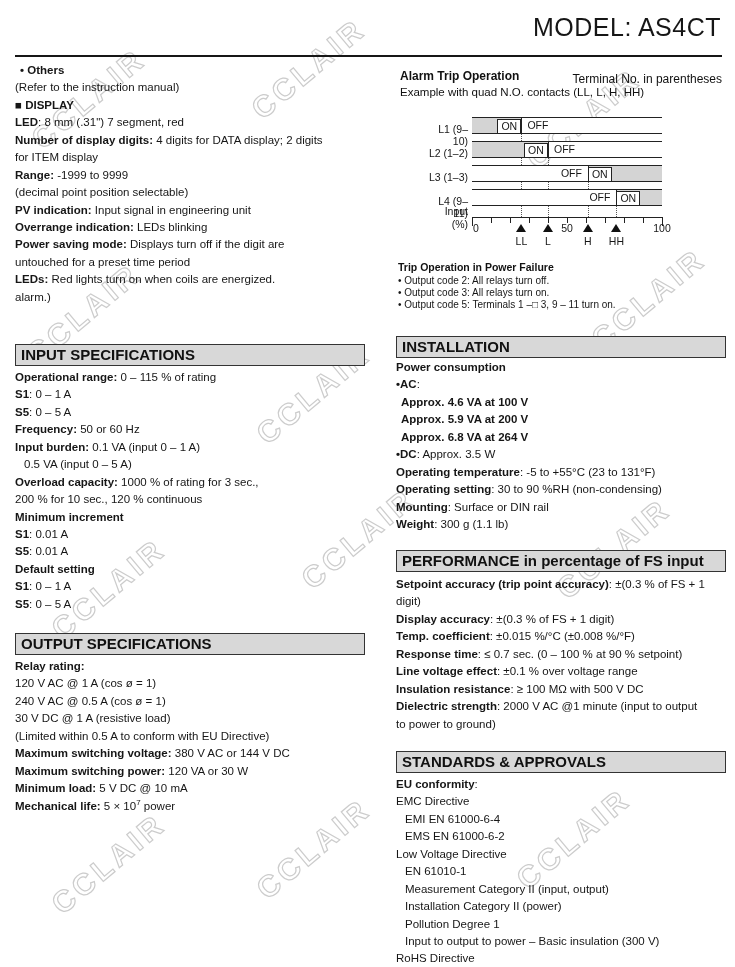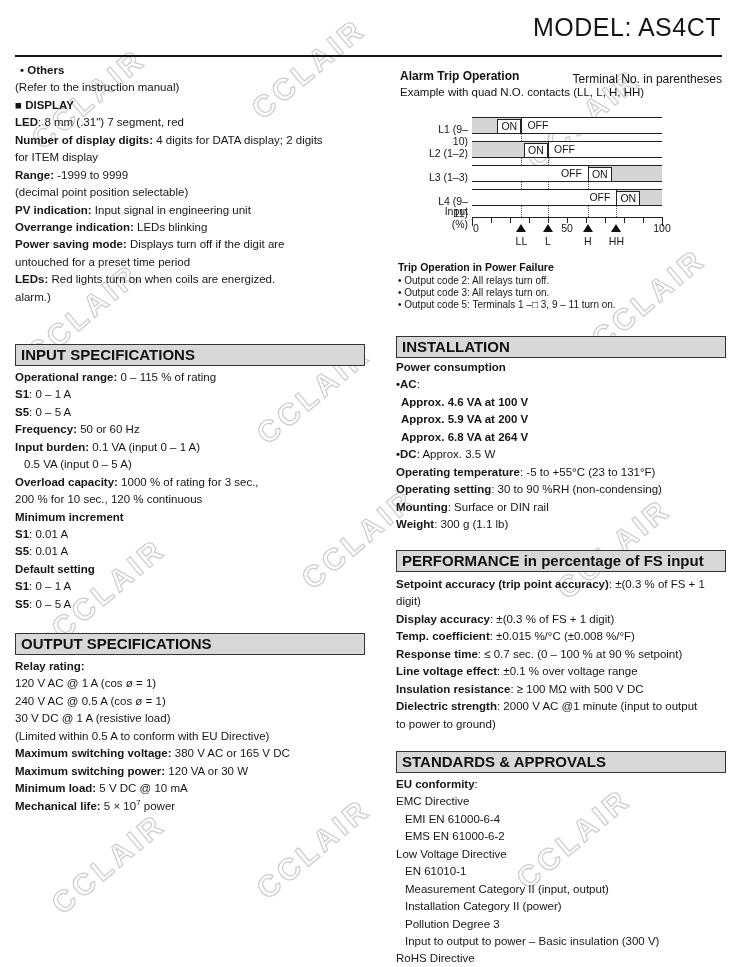--- a/index.html
+++ b/index.html
@@ -101,21 +101,21 @@
       <div class="ln"><b>S5</b><span>: 0 – 5 A</span></div>
     </div>
 
   <div class="sec-hdr" style="left:15px;top:633px;width:343px">OUTPUT SPECIFICATIONS</div>
   <div class="lines" style="left:15px;top:658px;width:355px">
       <div class="ln"><b>Relay rating:</b></div>
       <div class="ln"><span>120 V AC @ 1 A (cos ø = 1)</span></div>
       <div class="ln"><span>240 V AC @ 0.5 A (cos ø = 1)</span></div>
       <div class="ln"><span>30 V DC @ 1 A (resistive load)</span></div>
       <div class="ln"><span>(Limited within 0.5 A to conform with EU Directive)</span></div>
-      <div class="ln"><b>Maximum switching voltage:</b><span> 380 V AC or 165 V DC</span></div>
+      <div class="ln"><b>Maximum switching voltage:</b><span> 380 V AC or 144 V DC</span></div>
       <div class="ln"><b>Maximum switching power:</b><span> 120 VA or 30 W</span></div>
       <div class="ln"><b>Minimum load:</b><span> 5 V DC @ 10 mA</span></div>
       <div class="ln"><b>Mechanical life:</b><span> 5 × 10</span><sup>7</sup><span> power</span></div>
     </div>
 
   <div class="alarm-title">Alarm Trip Operation</div>
   <div class="alarm-note">Terminal No. in parentheses</div>
   <div class="alarm-sub">Example with quad N.O. contacts (LL, L, H, HH)</div>
 
   <div id="chart">
@@ -215,18 +215,18 @@
   <div class="sec-hdr" style="left:396px;top:751px;width:323px">STANDARDS &amp; APPROVALS</div>
   <div class="lines" style="left:396px;top:776px;width:330px">
       <div class="ln"><b>EU conformity</b><span>:</span></div>
       <div class="ln"><span>EMC Directive</span></div>
       <div class="ln ind2"><span>EMI EN 61000-6-4</span></div>
       <div class="ln ind2"><span>EMS EN 61000-6-2</span></div>
       <div class="ln"><span>Low Voltage Directive</span></div>
       <div class="ln ind2"><span>EN 61010-1</span></div>
       <div class="ln ind2"><span>Measurement Category II (input, output)</span></div>
       <div class="ln ind2"><span>Installation Category II (power)</span></div>
-      <div class="ln ind2"><span>Pollution Degree 3</span></div>
+      <div class="ln ind2"><span>Pollution Degree 1</span></div>
       <div class="ln ind2"><span>Input to output to power – Basic insulation (300 V)</span></div>
       <div class="ln"><span>RoHS Directive</span></div>
     </div>
 
 </div>
 
 </body></html>

